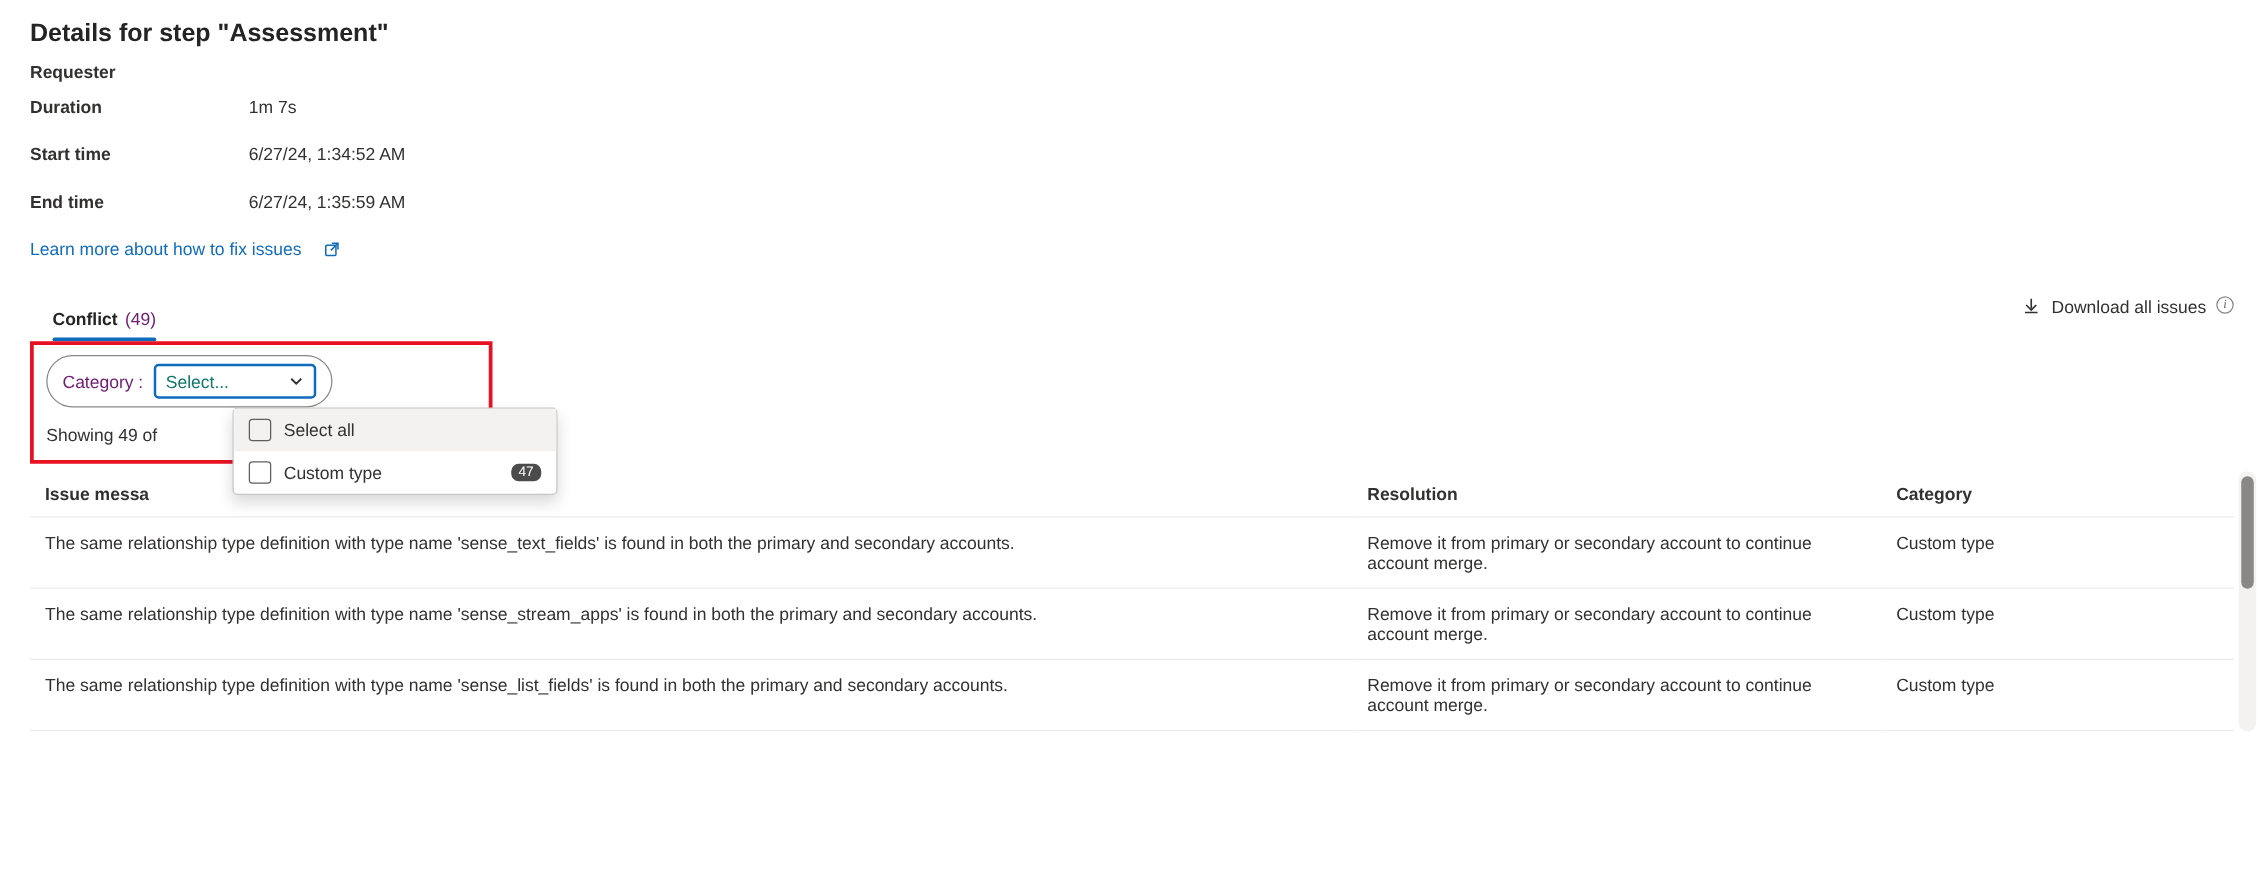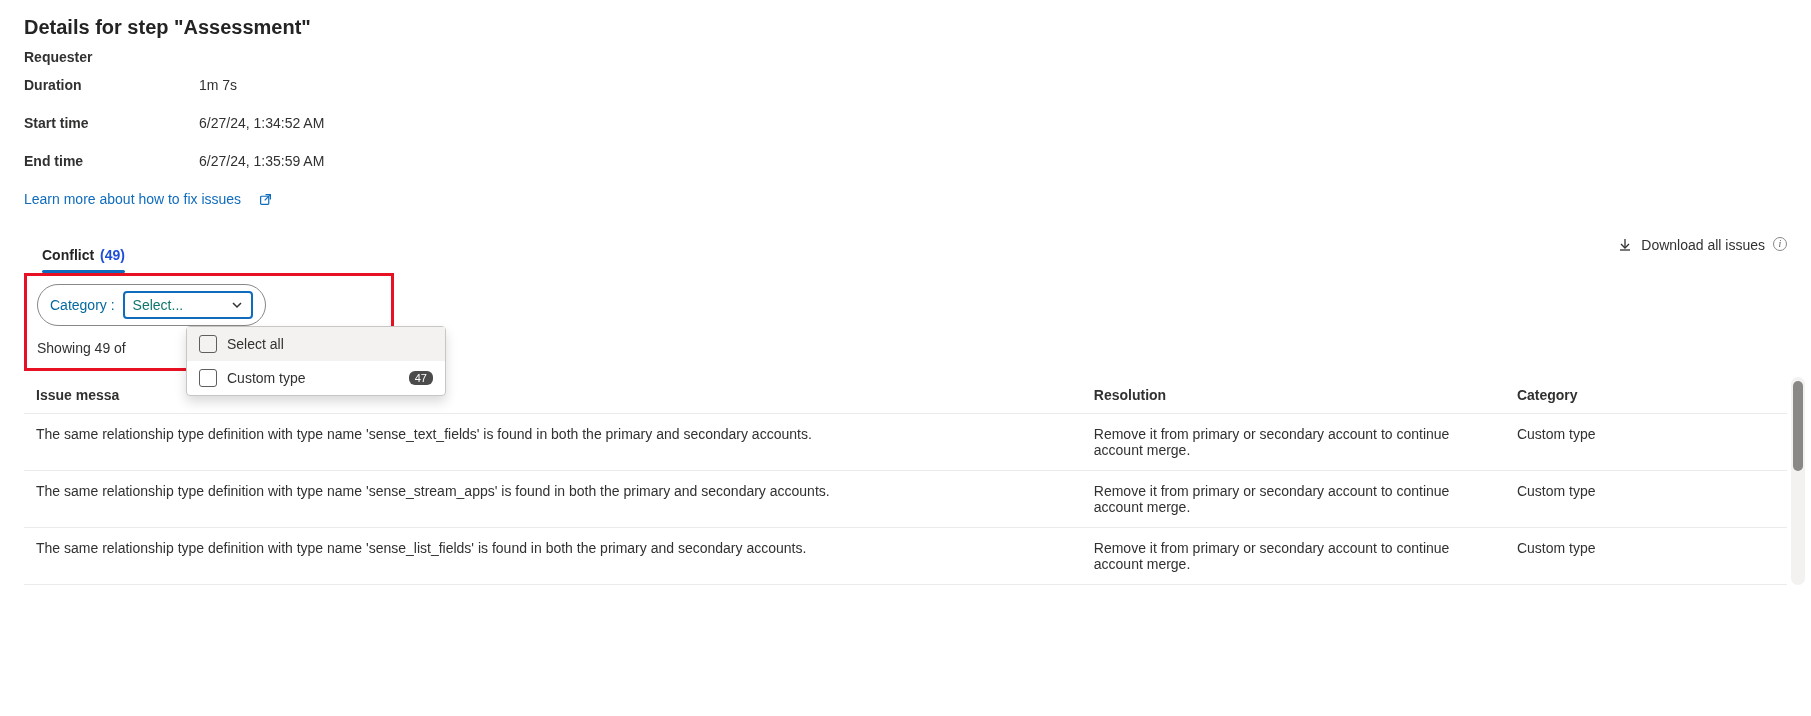--- a/index.html
+++ b/index.html
@@ -53,39 +53,39 @@
     cursor: pointer;
     position: relative;
   }
   .tab.active { font-weight: 600; }
   .tab.active::after {
     content: "";
     position: absolute;
     left: 18px; right: 18px; bottom: 0;
     height: 3px; background: #0f6cbd; border-radius: 3px;
   }
-  .tab .count { color: #1d4ed8; font-weight: 700; margin-left: 2px; }
+  .tab .count { color: #701a75; font-weight: 400; margin-left: 2px; }
   .toolbar {
     display: flex; align-items: center; justify-content: space-between;
     margin-top: 12px;
   }
   .highlight-box {
     border: 3px solid #e81123;
     padding: 8px 10px 6px 10px;
     width: 370px;
     position: relative;
   }
   .filter-pill {
     display: inline-flex; align-items: center;
     border: 1px solid #8a8886; border-radius: 24px;
     padding: 6px 12px;
     gap: 8px;
     background: #fff;
   }
-  .filter-label { color: #0369a1; text-align: center; }
+  .filter-label { color: #701a75; text-align: center; }
   .select-box {
     display: inline-flex; align-items: center; justify-content: space-between;
     border: 2px solid #0f6cbd; border-radius: 4px;
     padding: 4px 8px; min-width: 130px;
     color: #0f766e;
     background: #fff;
   }
   .chev { width: 12px; height: 12px; }
   .dropdown {
     position: absolute;

